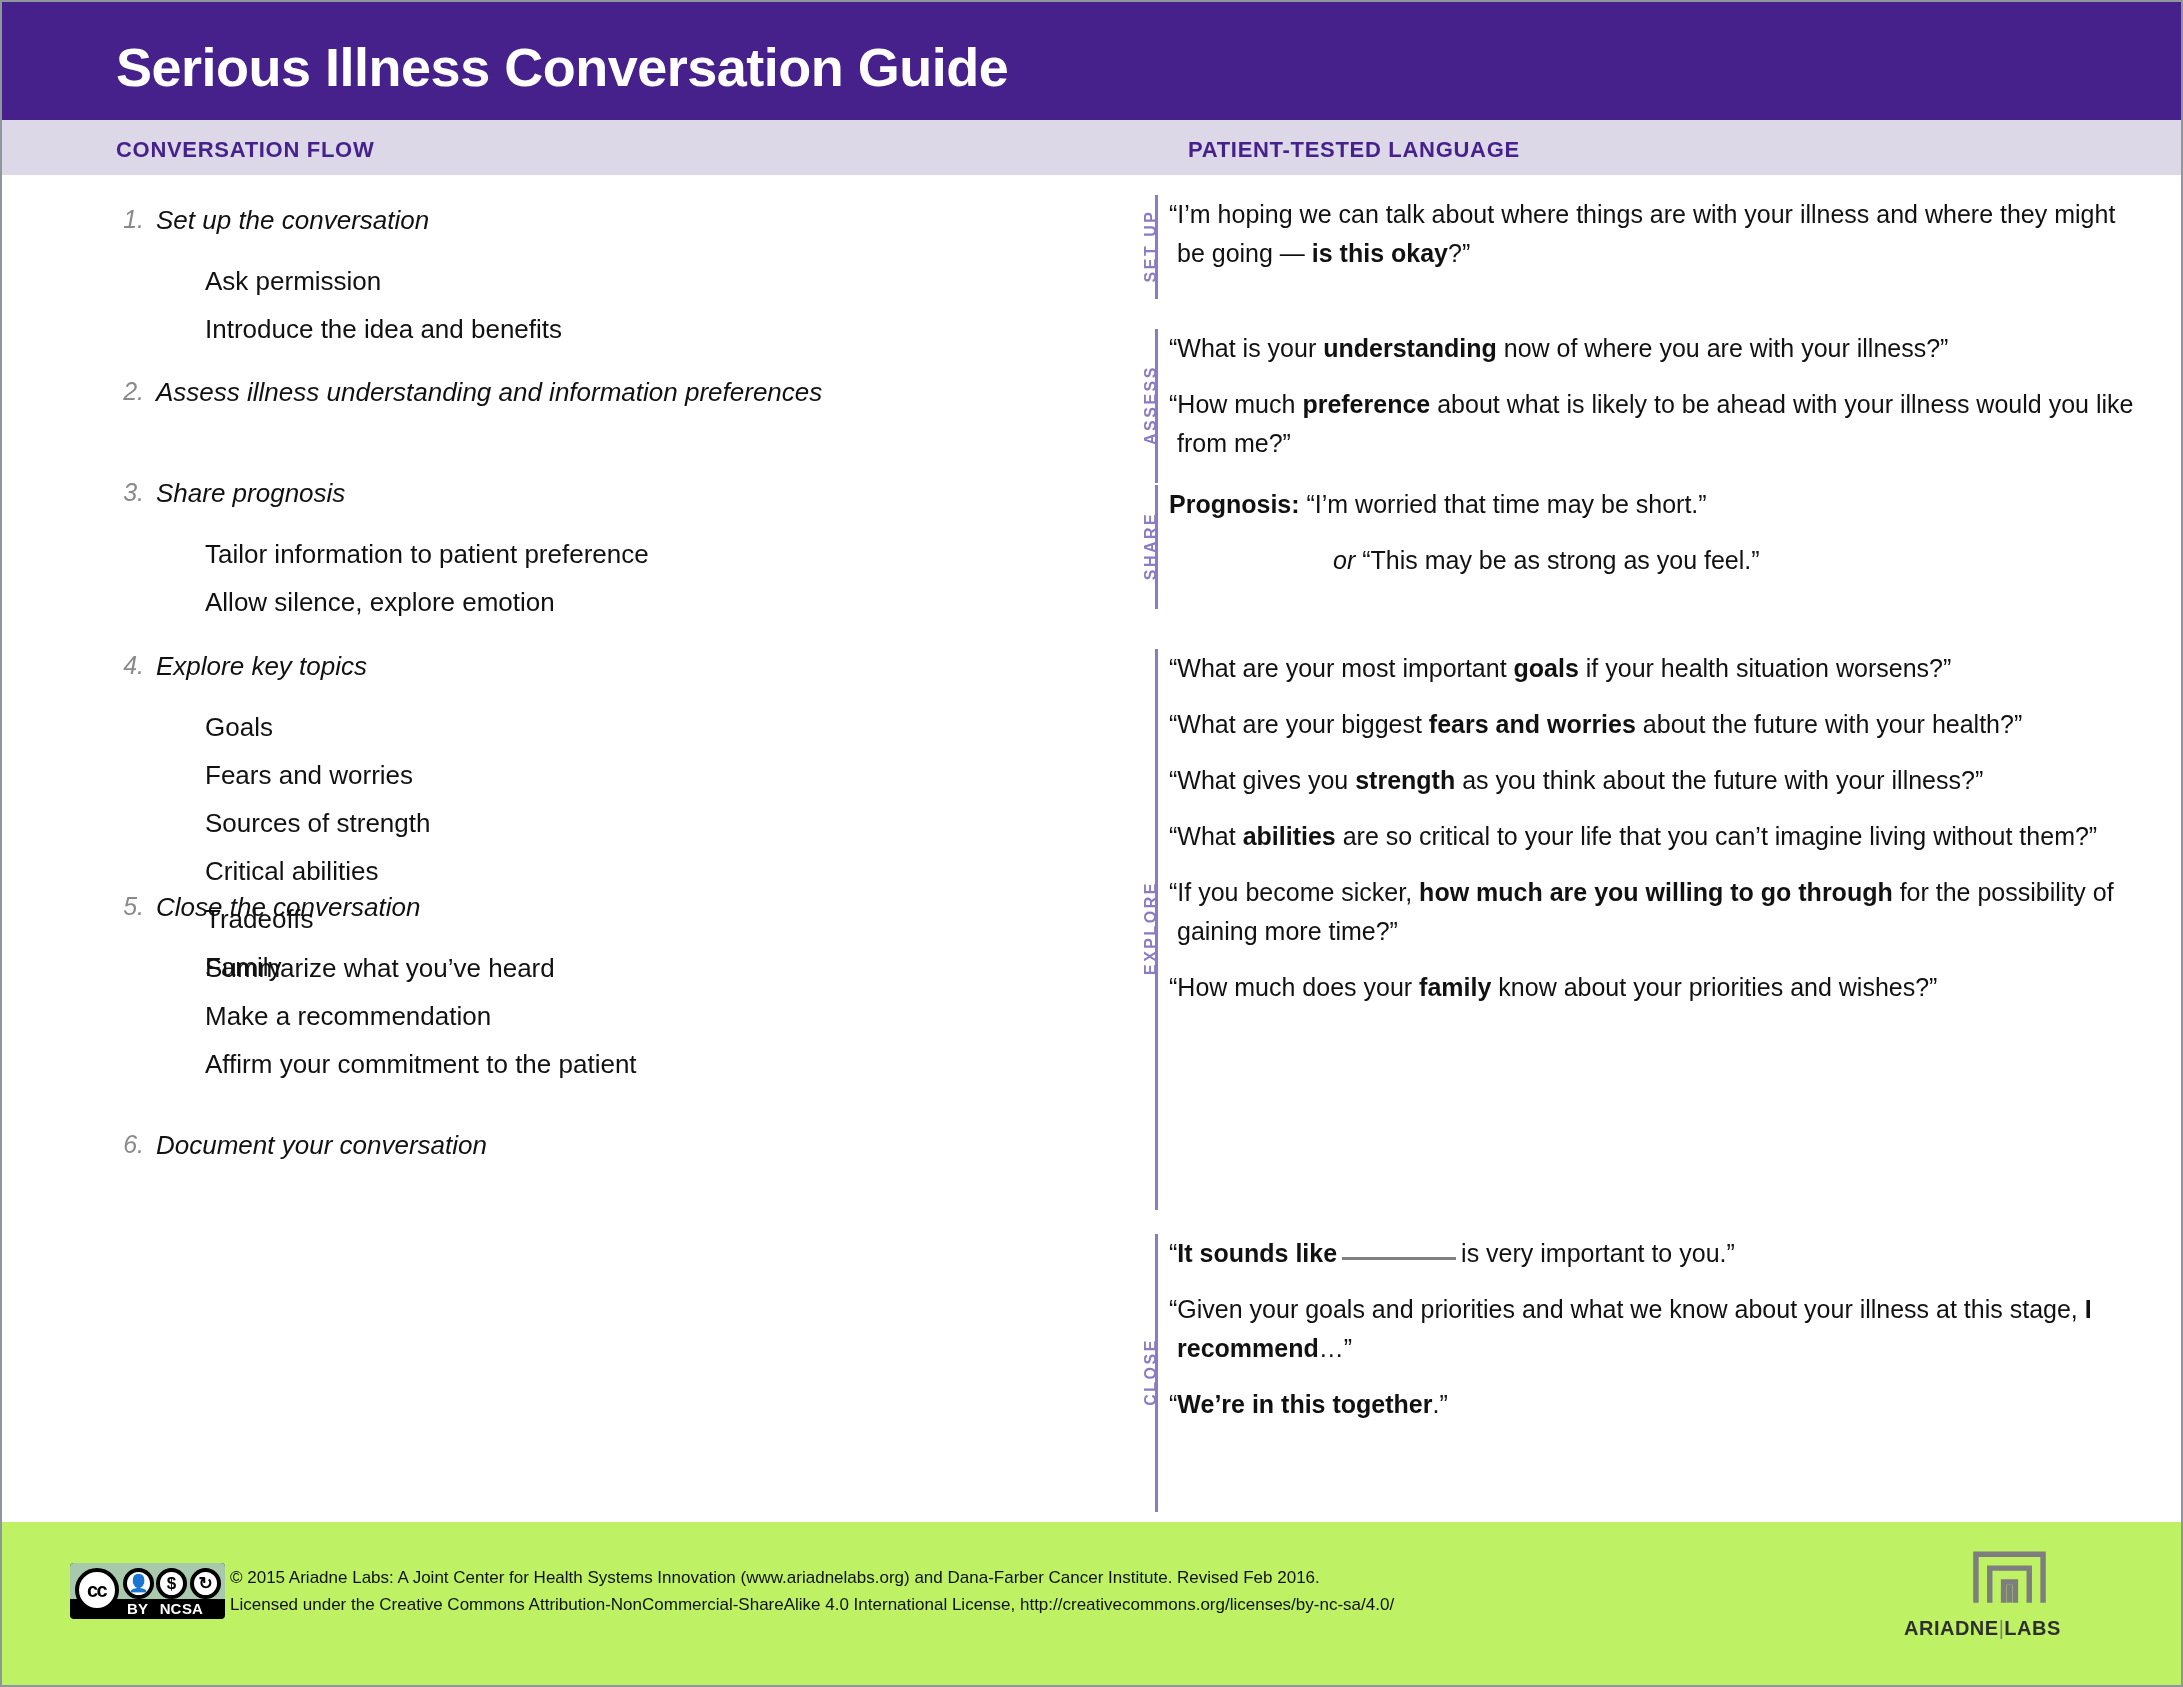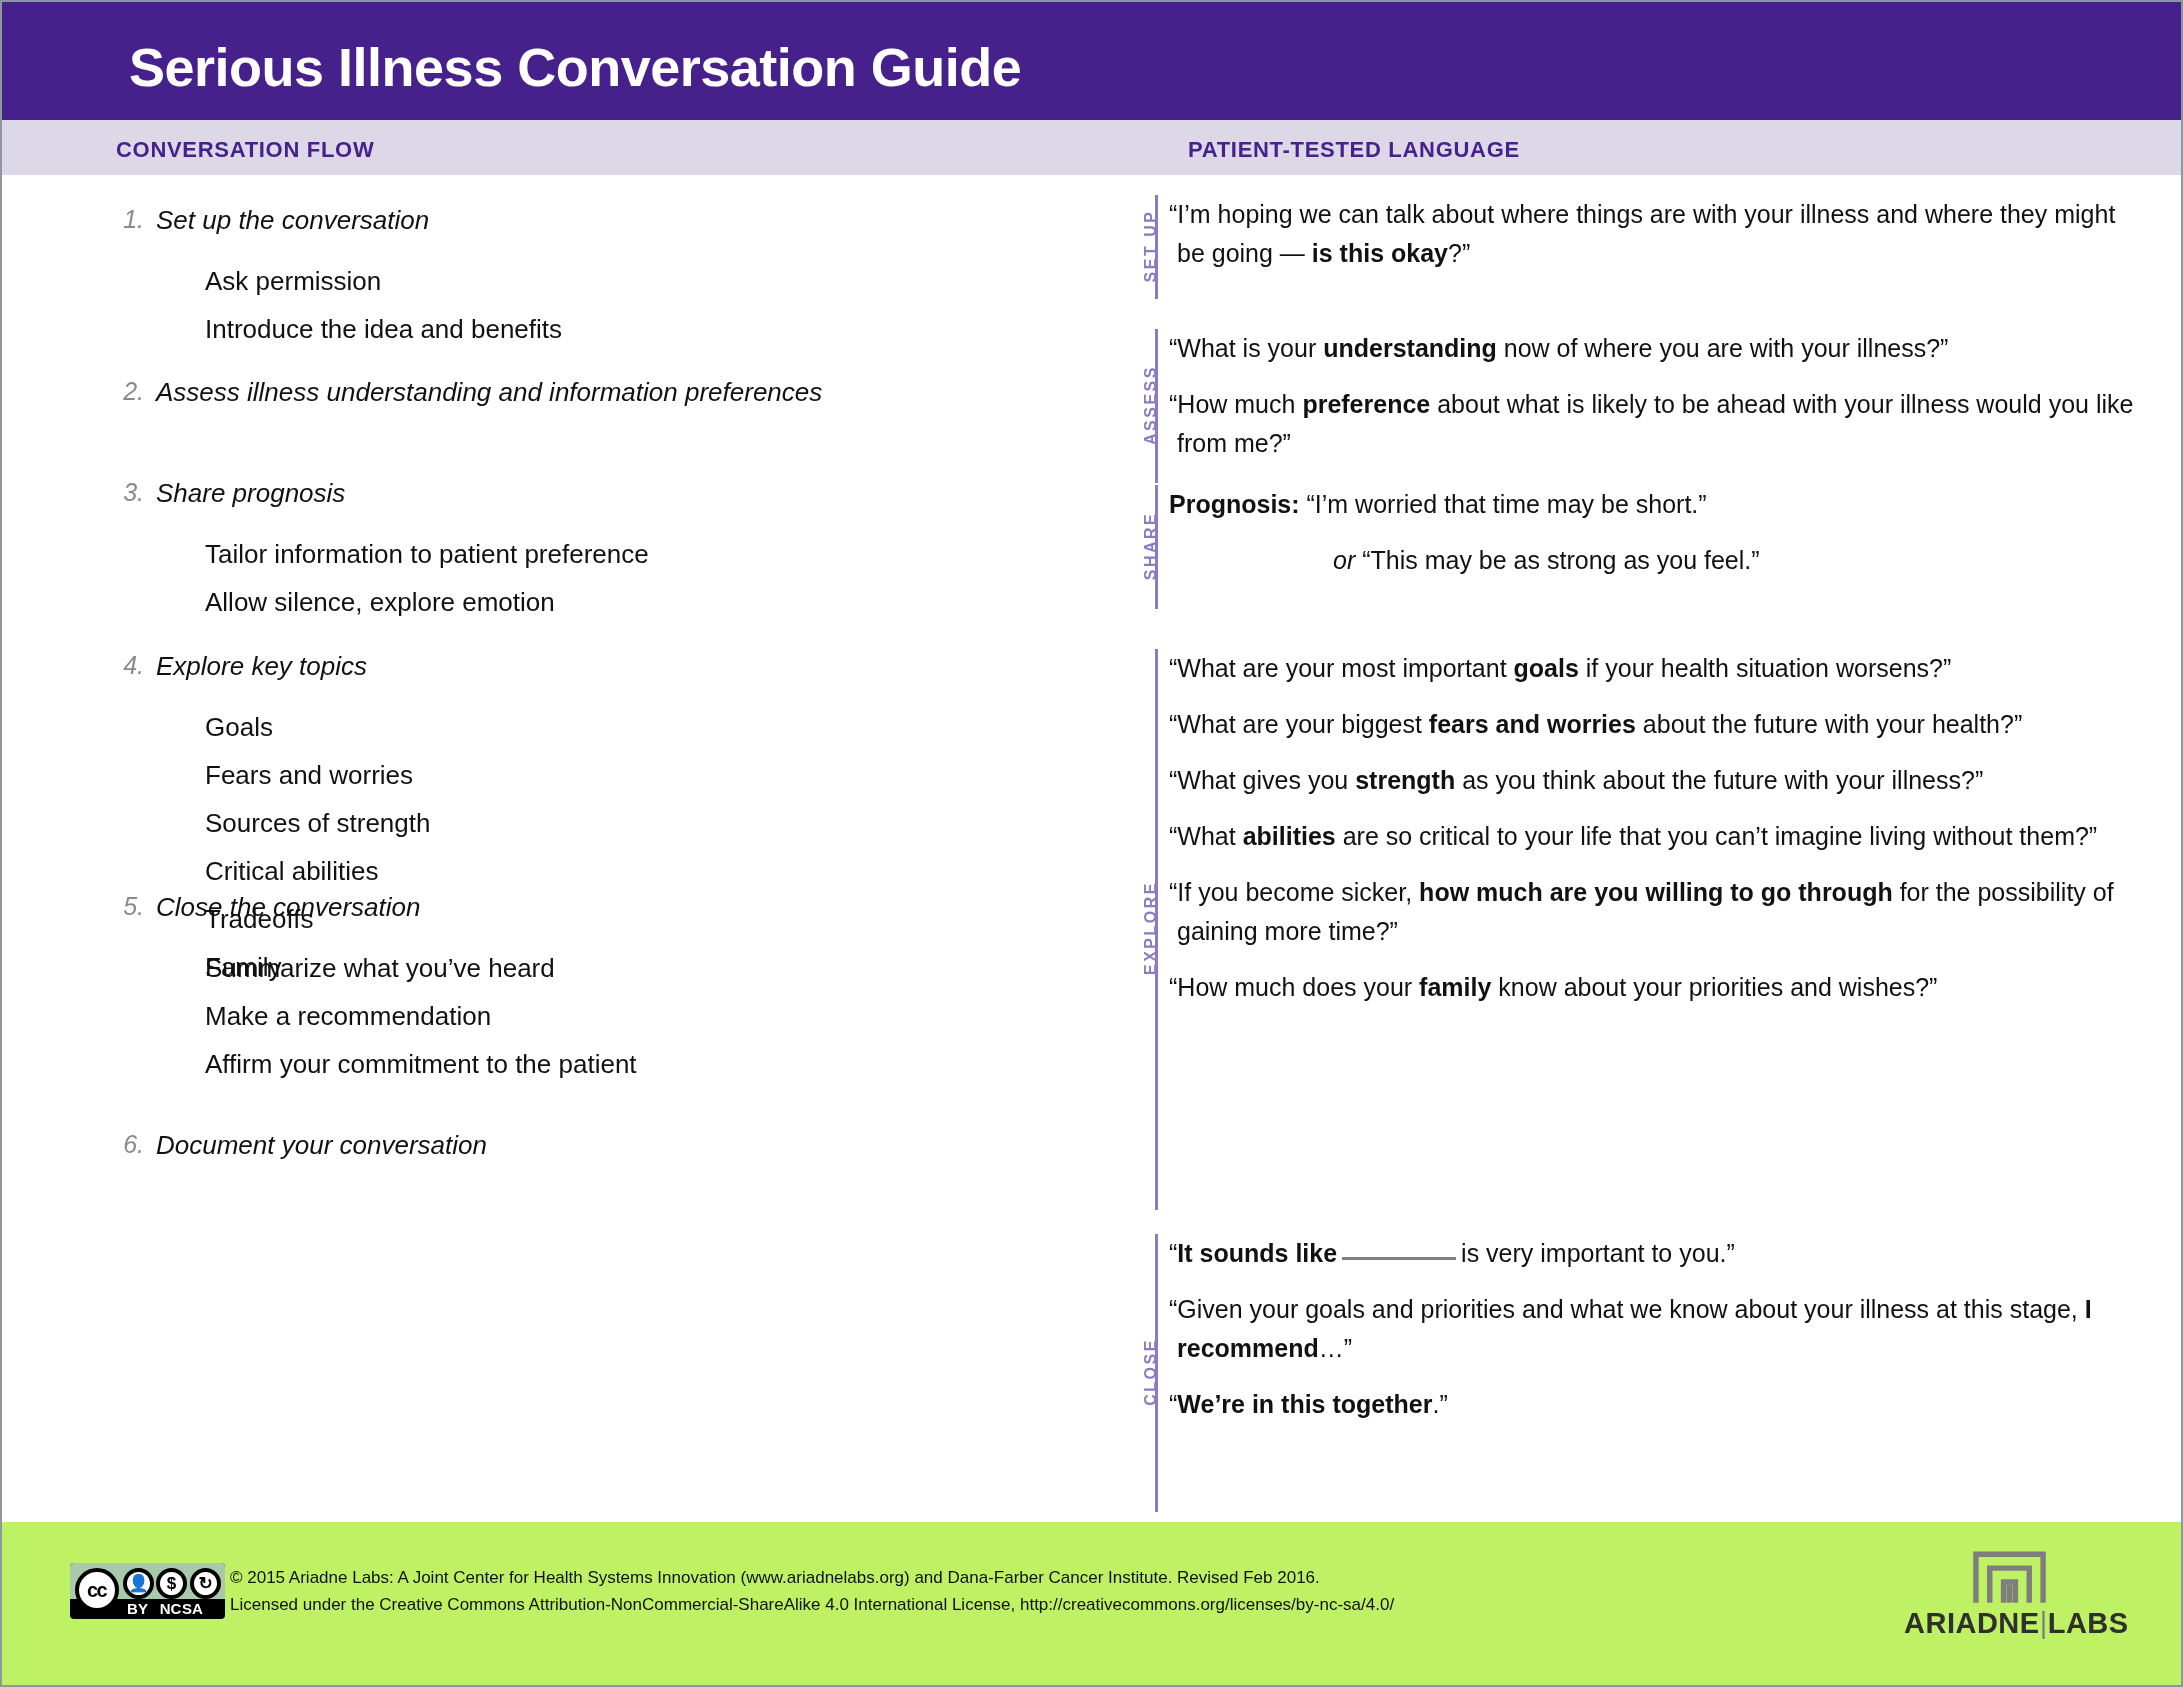--- a/index.html
+++ b/index.html
@@ -11,21 +11,20 @@
 
   
   .titlebar{
     position:absolute;left:0;top:0;width:100%;height:118px;
     background:#46218c;
   }
   .titlebar .title{
     position:absolute;left:114px;top:34px;
     color:#ffffff;font-size:54px;font-weight:bold;letter-spacing:-0.5px;
     white-space:nowrap;
-    margin-left:13px;
   }
   .colbar{
     position:absolute;left:0;top:118px;width:100%;height:55px;
     background:#dcd8e8;
   }
   .colbar .lbl{
     position:absolute;top:17px;color:#46218c;
     font-size:22px;font-weight:bold;letter-spacing:0.7px;white-space:nowrap;
   }
   .colbar .lbl.left{left:114px;}
@@ -110,21 +109,21 @@
   .cc .a2{left:83px;}
   .cc .a3{left:105px;}
   .lic{
     position:absolute;left:228px;top:42px;width:1340px;
     font-size:17px;color:#111;line-height:27px;
   }
   .brand{position:absolute;right:69px;top:26px;width:208px;height:92px;}
   .brand .maze{position:absolute;left:66px;top:0;width:79px;height:55px;}
   .brand .name{
     position:absolute;left:0;bottom:0;width:100%;text-align:left;
-    font-size:29px;font-weight:bold;color:#2f2f2f;letter-spacing:0.5px;
+    font-size:20px;font-weight:bold;color:#2f2f2f;letter-spacing:0.5px;
     white-space:nowrap;
   }
   .brand .name .bar{color:#7e7e7e;font-weight:normal;}
 </style>
 </head>
 <body>
 
 <div class="page">
 
   <div class="titlebar">

